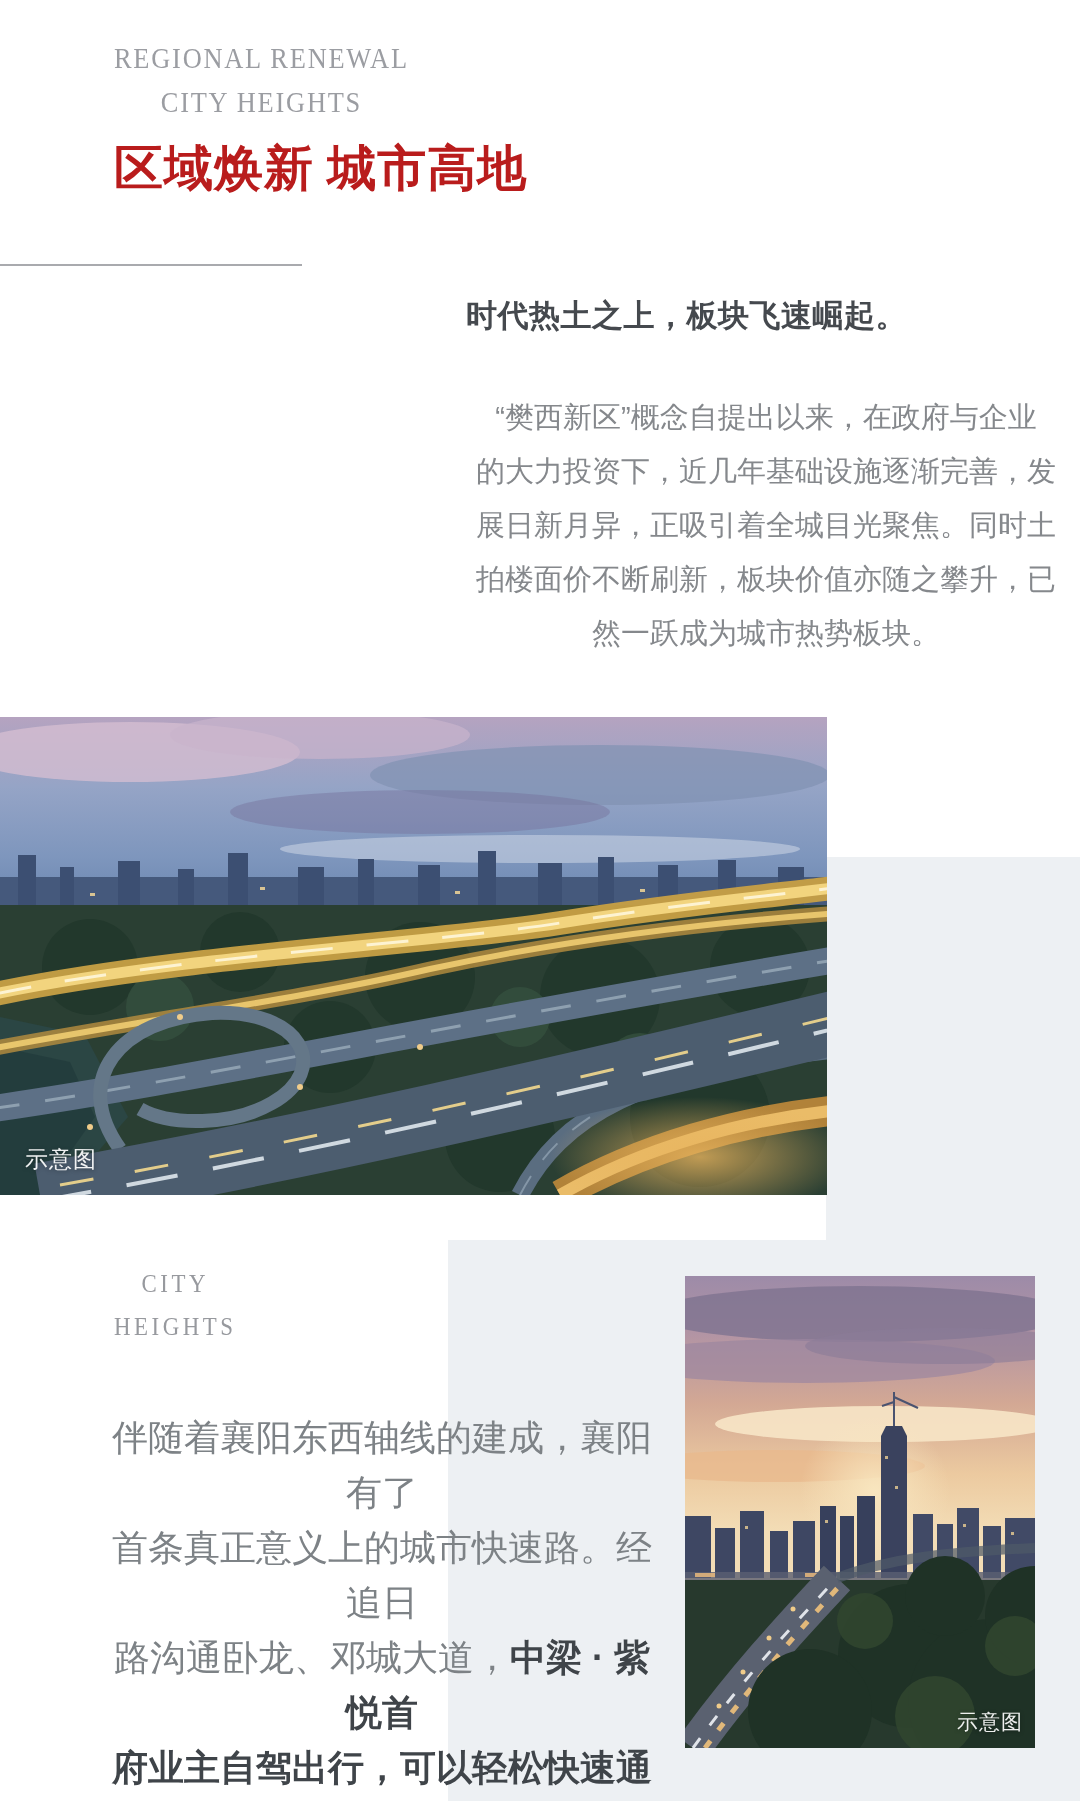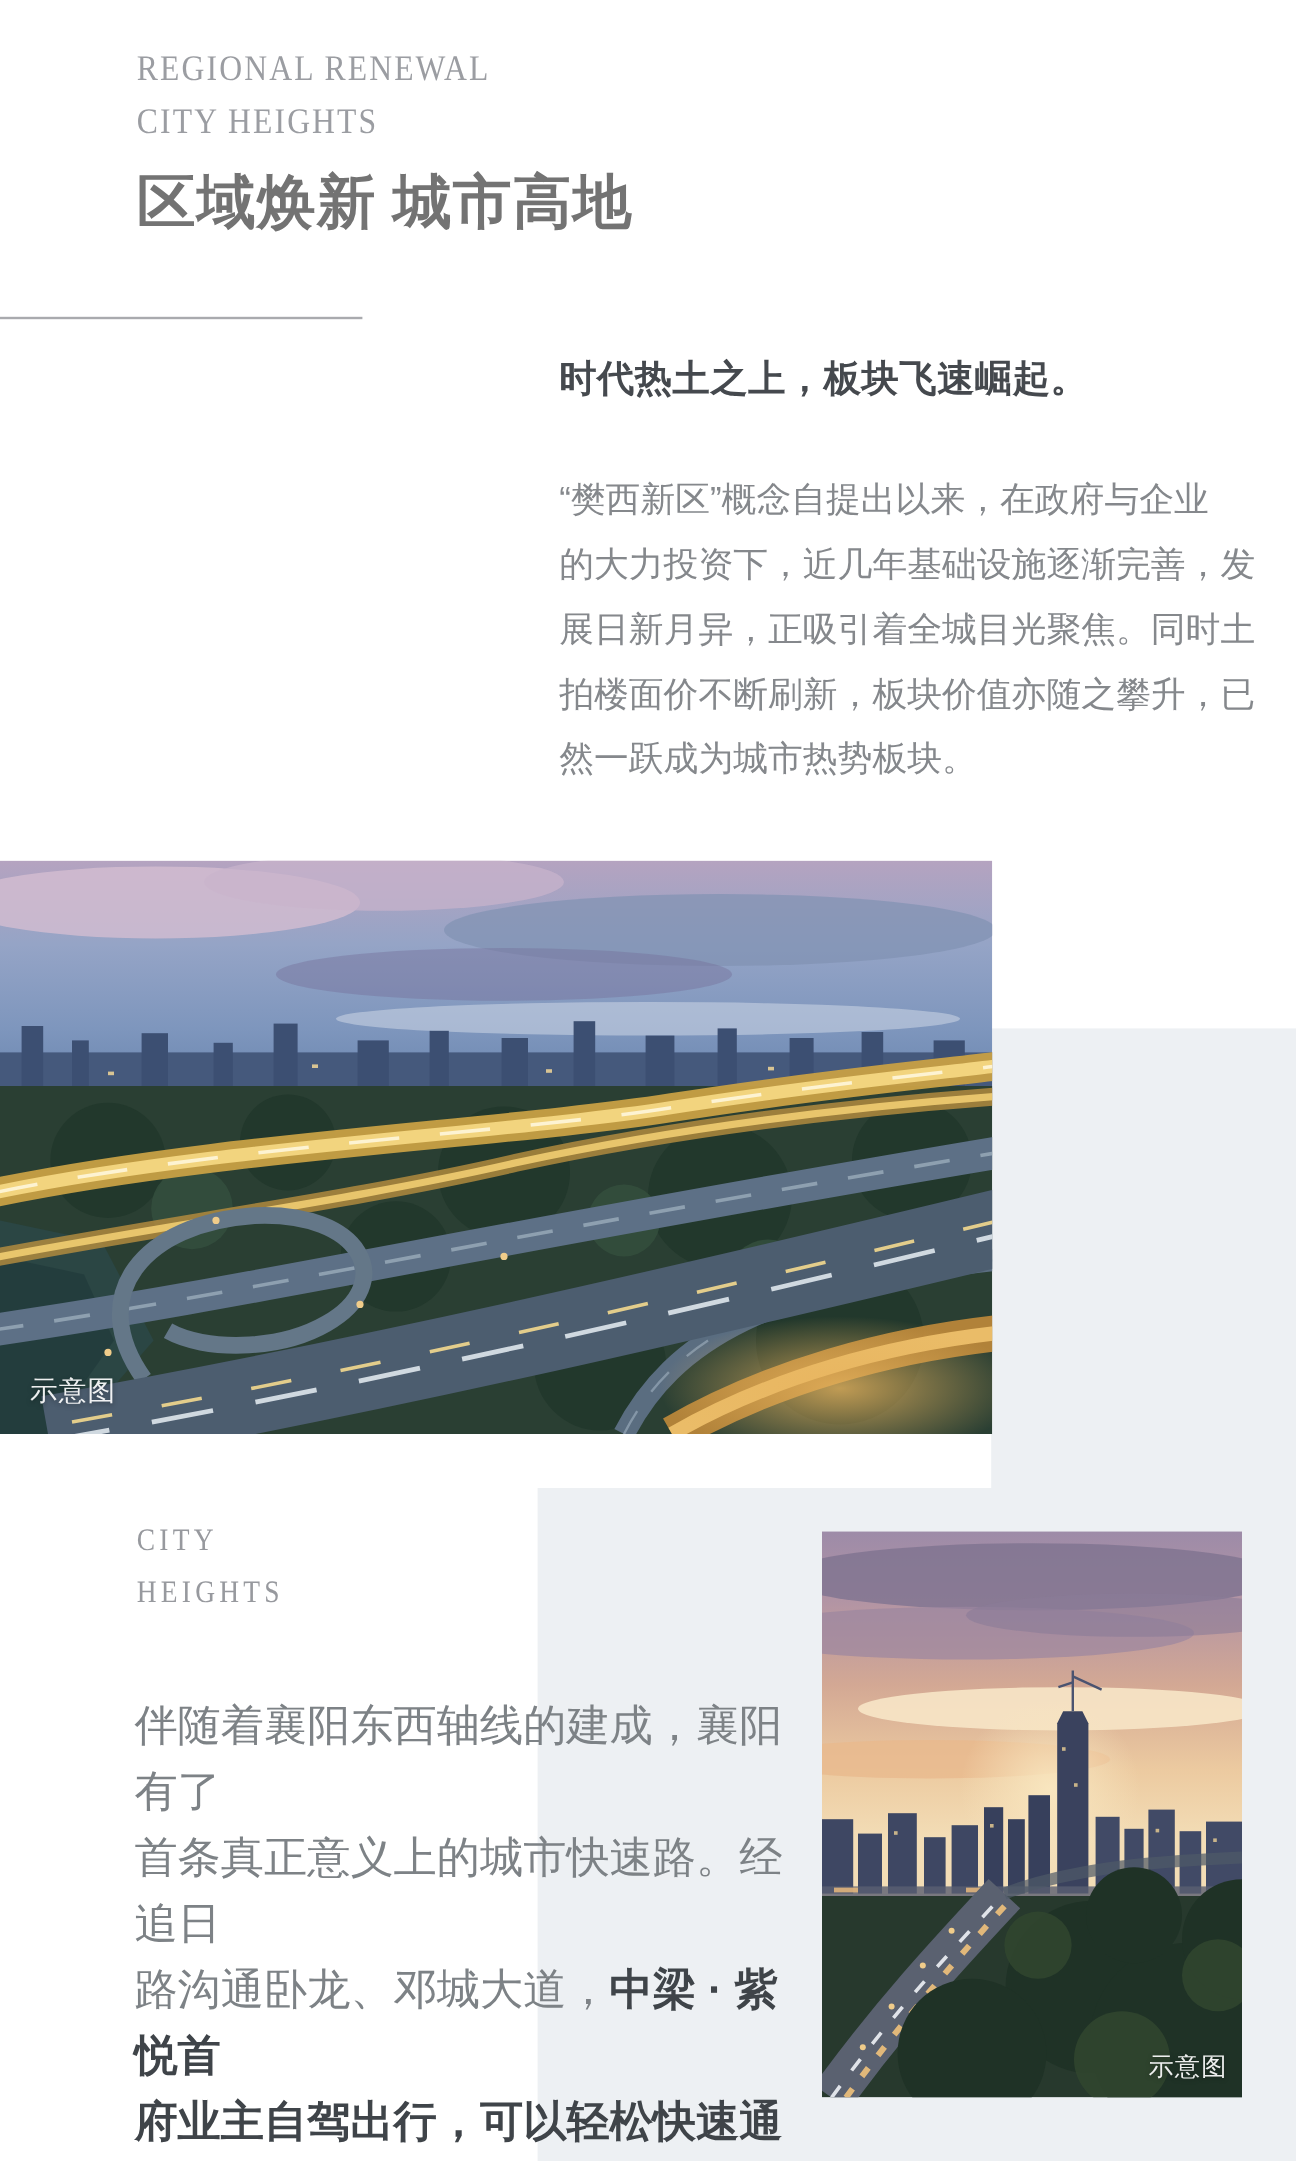--- a/index.html
+++ b/index.html
@@ -1,31 +1,31 @@
 <!DOCTYPE html>
 <html><head>
 <meta charset="utf-8">
 <style>
   html,body{margin:0;padding:0;}
   body{background:#ffffff;}
   .page{position:relative;width:1080px;height:1801px;background:#ffffff;overflow:hidden;
-        font-family:"Liberation Sans","DejaVu Sans",sans-serif;}
+        font-family:"Liberation Sans","DejaVu Sans",sans-serif;text-align:center;}
   .abs{position:absolute;}
 
   
   .panel{background:#edf0f3;z-index:0;}
 
   
   .eyebrow{color:#9b9da2;font-family:"Liberation Serif","DejaVu Serif",serif;
            letter-spacing:2px;transform:scaleX(.88);transform-origin:left top;z-index:2;}
   .eyebrow-top{left:114px;top:36px;font-size:30px;line-height:44px;font-weight:500;}
   .eyebrow-mid{left:114px;top:1262px;font-size:26px;line-height:43px;letter-spacing:4px;color:#97999e;}
 
   
-  .title-cn{left:114px;top:136px;font-size:49px;font-weight:600;color:#737373;
+  .title-cn{left:114px;top:136px;font-size:49px;font-weight:600;color:#b91c1c;
             font-family:"Liberation Serif","DejaVu Serif",serif;letter-spacing:1px;z-index:2;}
 
   .divider{left:0;top:264px;width:302px;height:2px;background:#a9aaae;z-index:2;}
 
   .intro-heading{left:466px;top:295px;font-size:31px;font-weight:700;color:#45494e;
                  letter-spacing:.5px;z-index:2;}
 
   .para{white-space:pre-line;z-index:2;}
   .para-1{left:466px;top:390px;width:600px;font-size:29px;line-height:54px;color:#85888c;}
   .para-2{left:112px;top:1410px;width:540px;font-size:36px;line-height:55px;color:#7d8286;}

